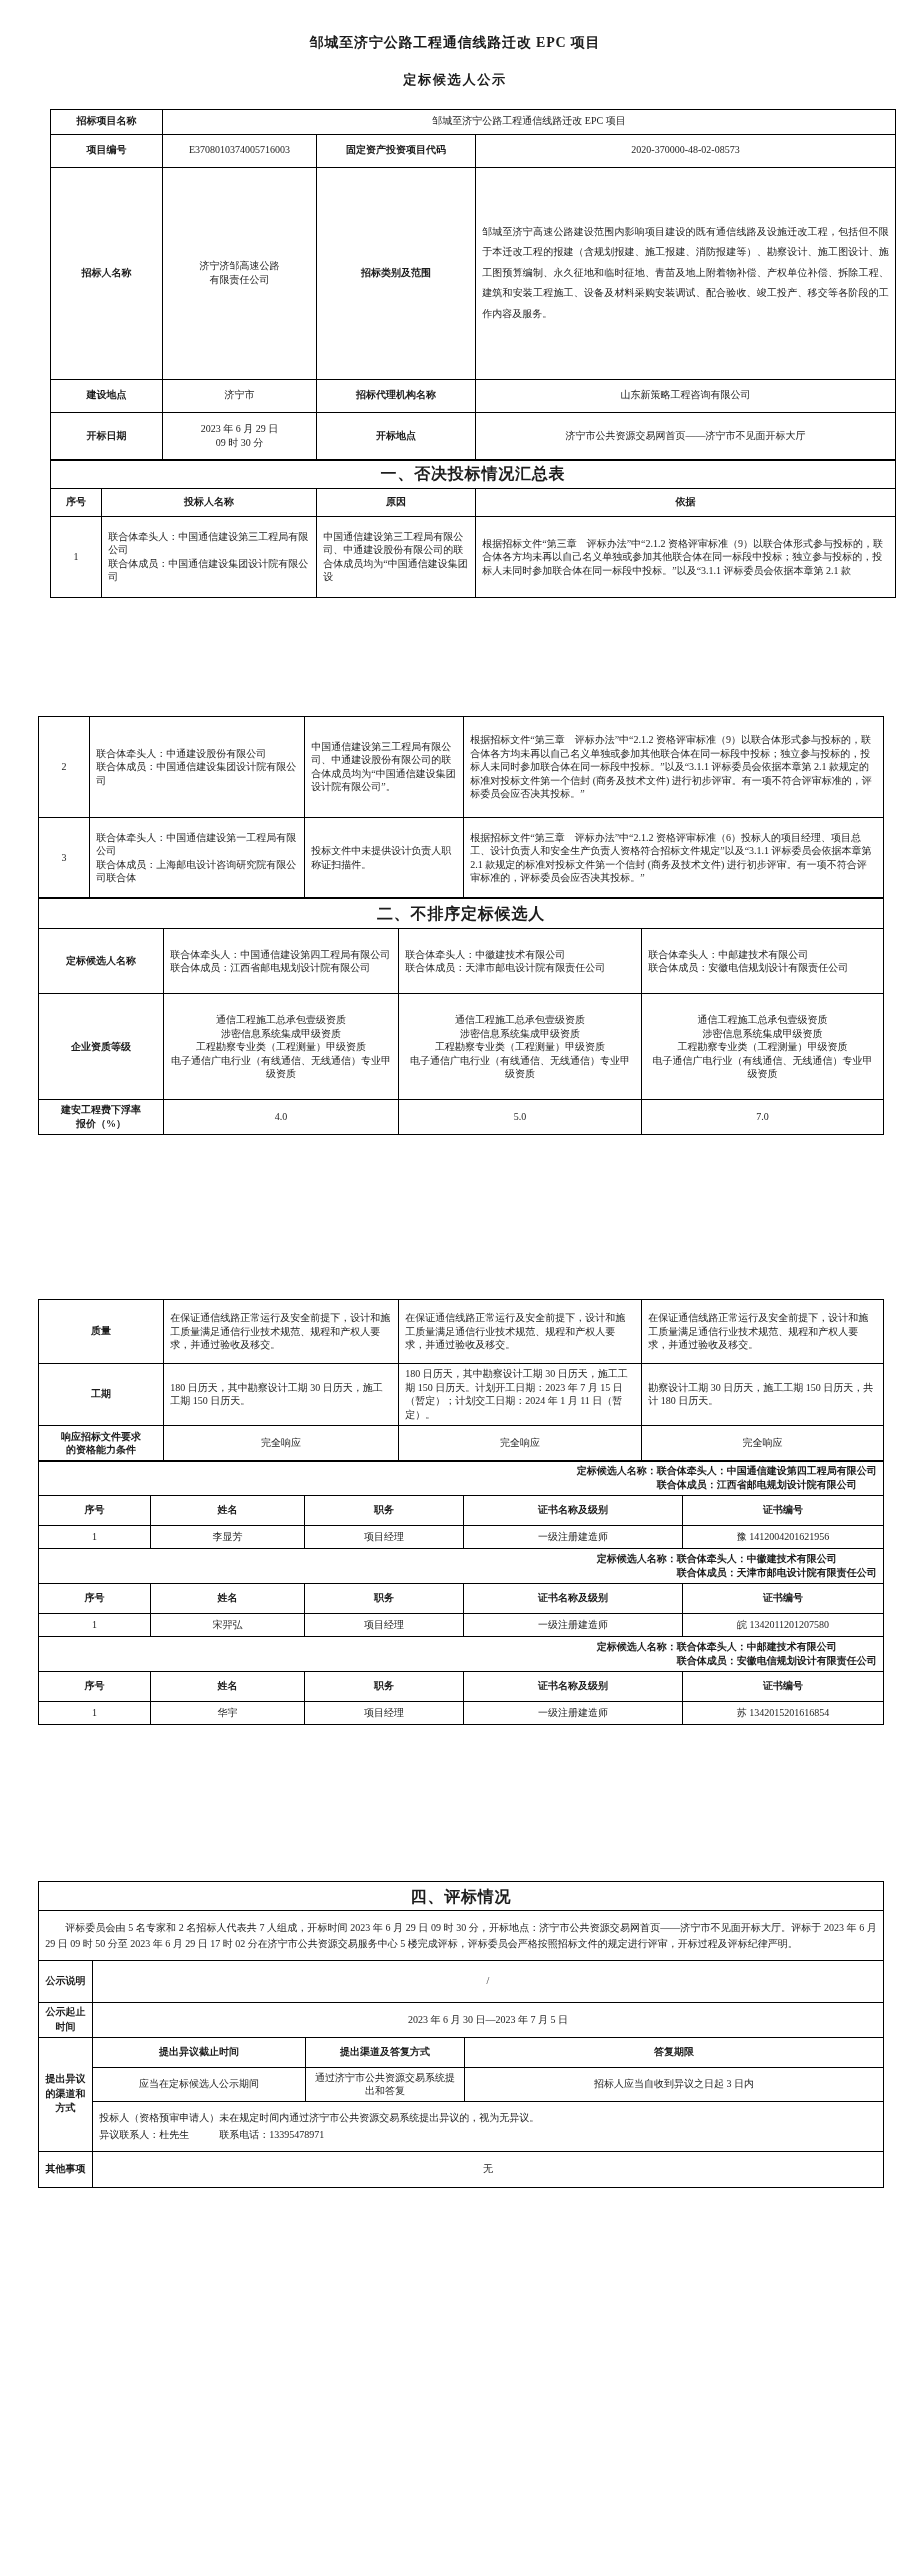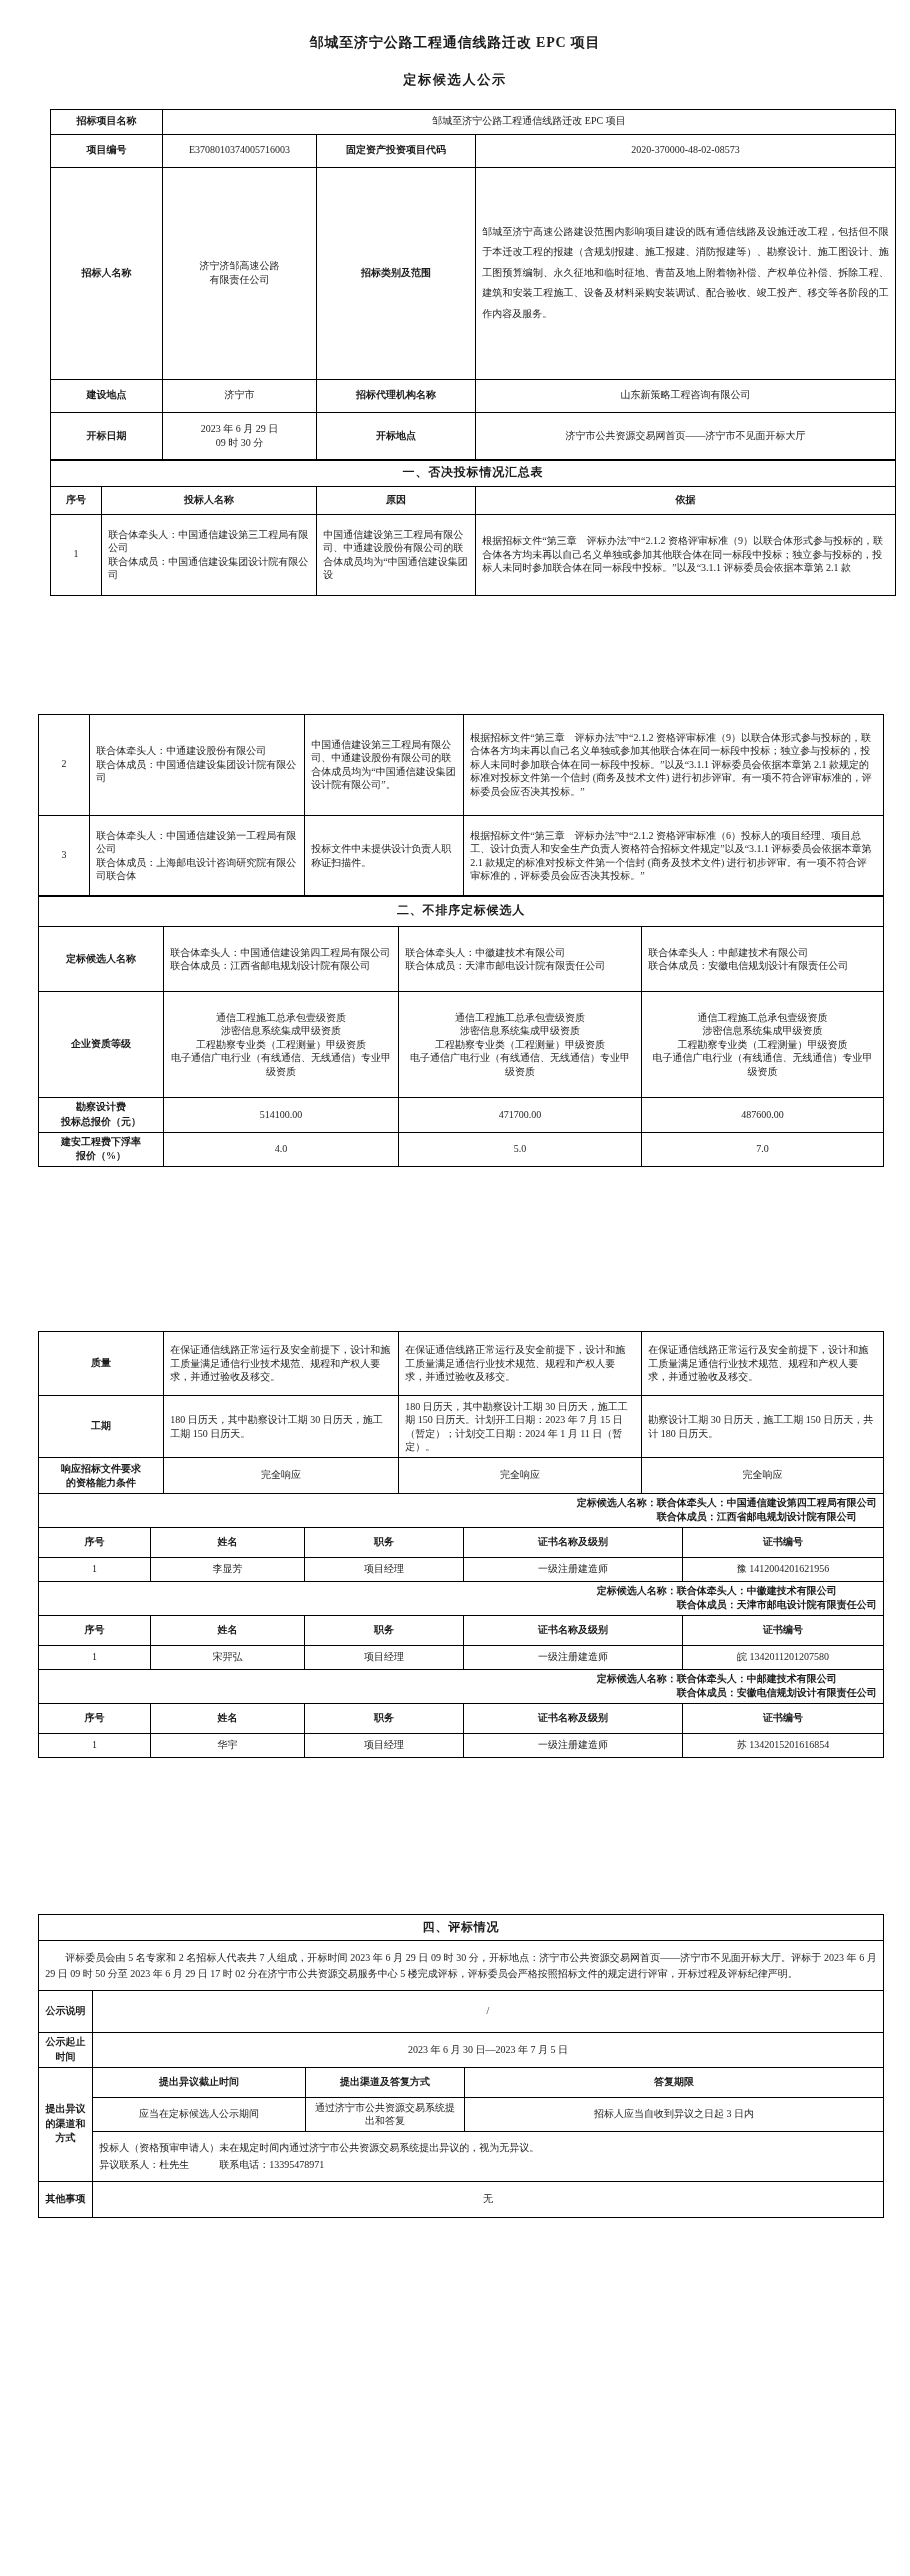--- a/index.html
+++ b/index.html
@@ -12,21 +12,21 @@
   .page-title{padding-top:34px;text-align:center;font-size:14px;font-weight:bold;letter-spacing:0.8px;}
   .page-subtitle{margin-top:18.7px;text-align:center;font-size:13.2px;font-weight:bold;letter-spacing:1.6px;}
   .frag{margin-left:38px;width:846px;}
   .frag1{margin-top:20px;padding-left:12px;}
   table{border-collapse:collapse;width:100%;table-layout:fixed;border:1.6px solid #000;}
   table+table{margin-top:-1.6px;}
   td{border:0.8px solid #000;font-size:10px;padding:2.3px 6.2px;vertical-align:middle;line-height:1.45;word-break:break-all;}
   .c{text-align:center;}
   .lbl{text-align:center;font-weight:bold;}
   .pre{white-space:pre-line;margin-top:16px;}
-  .sect{text-align:center;font-weight:bold;font-size:12px;letter-spacing:0.8px;}
+  .sect{text-align:center;font-weight:bold;font-size:16px;letter-spacing:0.8px;}
   .scope-cell{line-height:2.05;text-align:justify;}
   .tight{line-height:1.35;}
   .narrow-lbl{padding:2.3px 1.6px;}
   .cand-wrap{display:flex;font-weight:bold;justify-content:flex-end;}
   .cand-wrap .prefix{white-space:nowrap;}
   .cand-lines{display:flex;flex-direction:column;}
   .gap1{height:118px;}
   .gap2{height:164px;}
   .gap3{height:156px;}
   .note-block div{line-height:1.7;}
@@ -167,27 +167,20 @@
         <td class="c pre tight">通信工程施工总承包壹级资质
 涉密信息系统集成甲级资质
 工程勘察专业类（工程测量）甲级资质
 电子通信广电行业（有线通信、无线通信）专业甲级资质</td>
         <td class="c pre tight">通信工程施工总承包壹级资质
 涉密信息系统集成甲级资质
 工程勘察专业类（工程测量）甲级资质
 电子通信广电行业（有线通信、无线通信）专业甲级资质</td>
       </tr>
       <tr style="height:33px">
-        <td class="lbl pre">勘察设计费
-投标总报价（元）</td>
-        <td class="c">514100.00</td>
-        <td class="c">471700.00</td>
-        <td class="c">487600.00</td>
-      </tr>
-      <tr style="height:33px">
         <td class="lbl pre">建安工程费下浮率
 报价（%）</td>
         <td class="c">4.0</td>
         <td class="c">5.0</td>
         <td class="c">7.0</td>
       </tr>
     </tbody>
       </table>
   </div>
 

